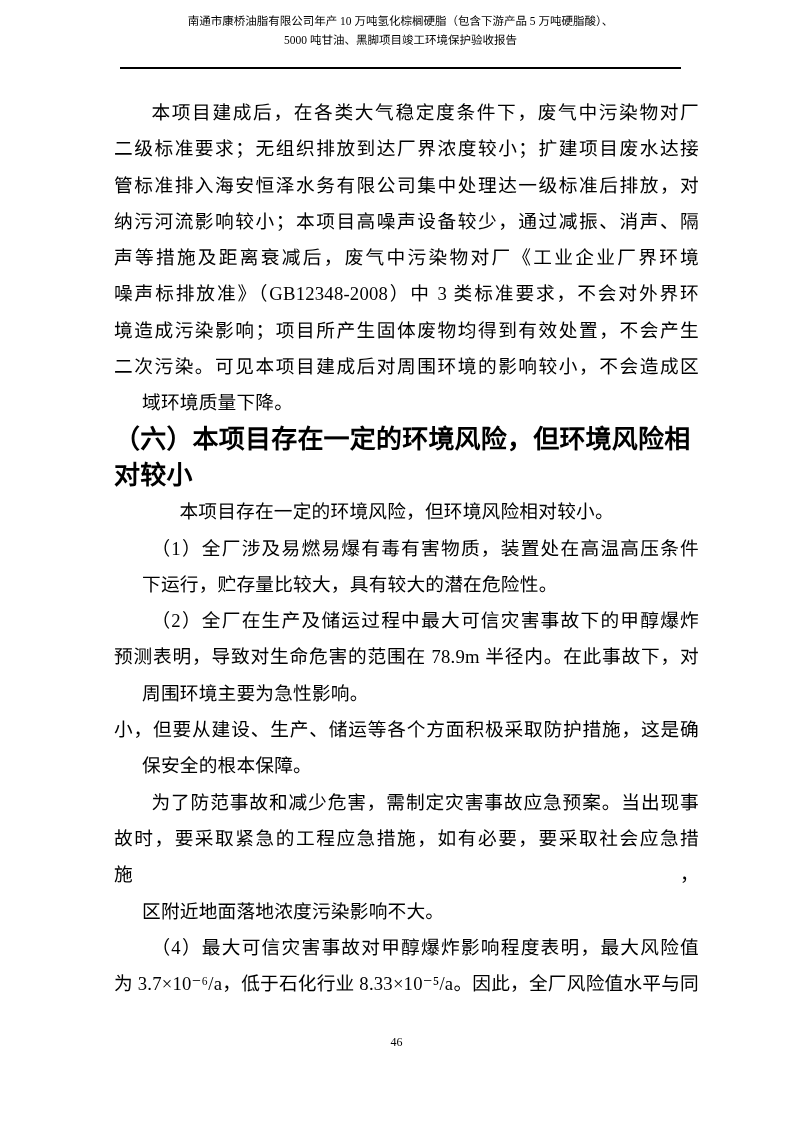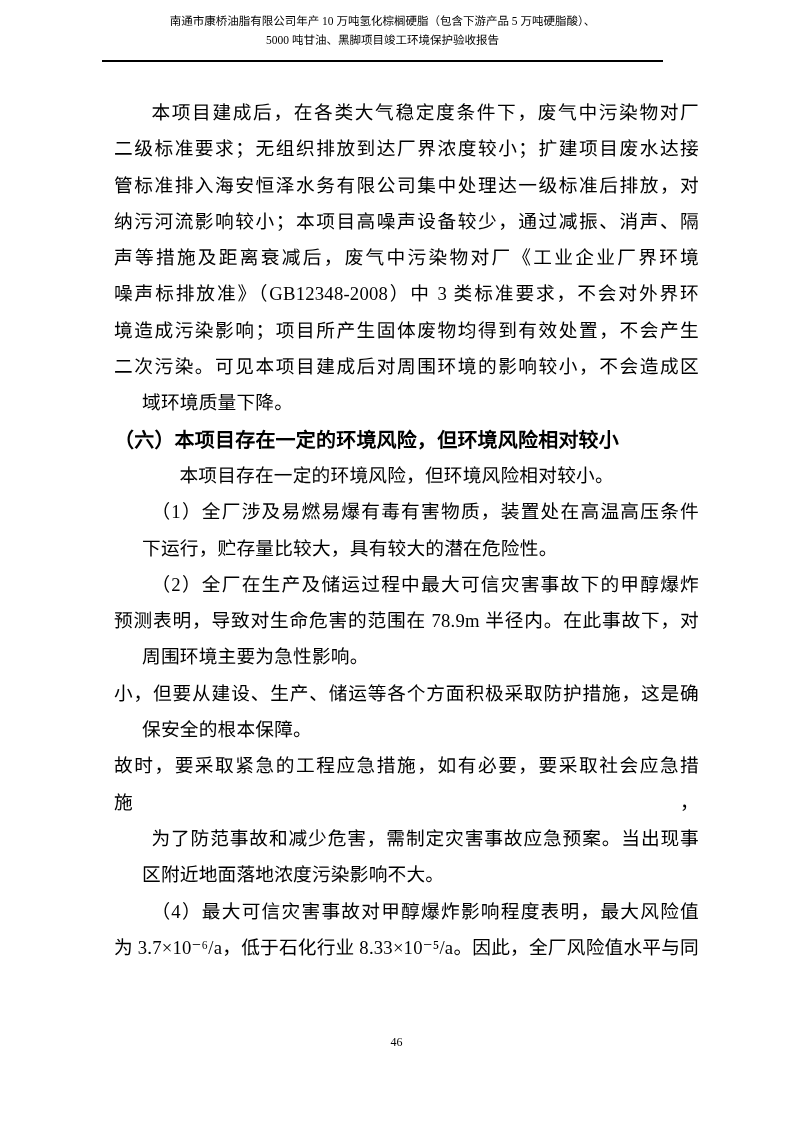--- a/index.html
+++ b/index.html
@@ -9,24 +9,24 @@
     height: 1122px;
     background: #ffffff;
     overflow: hidden;
     color: #000000;
     font-family: "Liberation Serif", "DejaVu Serif", serif;
   }
   
   .page-header {
     position: absolute;
     top: 0;
-    left: 102px;
+    left: 120px;
     width: 561px;
     padding-top: 12px;
-    padding-bottom: 10px;
+    padding-bottom: 17px;
     text-align: center;
     font-size: 11.5px;
     line-height: 19px;
     border-bottom: 2px solid #000000;
   }
   
   .content {
     position: absolute;
     top: 95px;
     left: 114px;
@@ -36,21 +36,21 @@
     letter-spacing: 0.2px;
   }
   .ln {
     text-align: justify;
     text-align-last: justify;
   }
   .ln.first { text-indent: 2em; }
   .ln.end   { text-align-last: left; margin-left: 28px; }
   .section-heading {
     font-weight: 700;
-    font-size: 20px;
+    font-size: 26px;
     line-height: 36.3px;
     text-align: left;
     text-align-last: left;
   }
   
   .page-footer {
     position: absolute;
     top: 1033px;
     left: 0;
     width: 100%;
@@ -99,22 +99,22 @@
       <div class="ln">预测表明，导致对生命危害的范围在 78.9m 半径内。在此事故下，对</div>
       <div class="ln end">周围环境主要为急性影响。</div>
     </section>
 
     <section>
       <div class="ln">小，但要从建设、生产、储运等各个方面积极采取防护措施，这是确</div>
       <div class="ln end">保安全的根本保障。</div>
     </section>
 
     <section>
+      <div class="ln first">为了防范事故和减少危害，需制定灾害事故应急预案。当出现事</div>
       <div class="ln">故时，要采取紧急的工程应急措施，如有必要，要采取社会应急措施，</div>
-      <div class="ln first">为了防范事故和减少危害，需制定灾害事故应急预案。当出现事</div>
       <div class="ln end">区附近地面落地浓度污染影响不大。</div>
     </section>
 
     <section>
       <div class="ln first">（4）最大可信灾害事故对甲醇爆炸影响程度表明，最大风险值</div>
       <div class="ln">为 3.7×10⁻⁶/a，低于石化行业 8.33×10⁻⁵/a。因此，全厂风险值水平与同</div>
     </section>
 
   </main>
 

